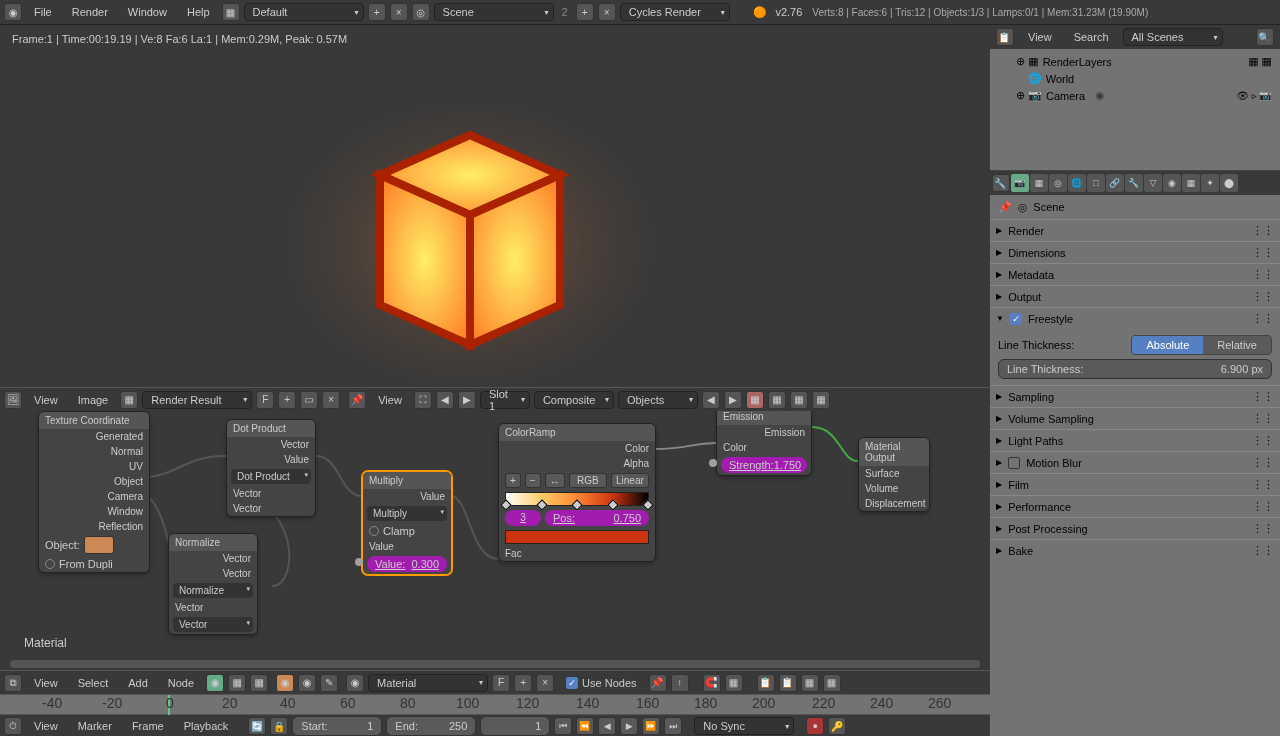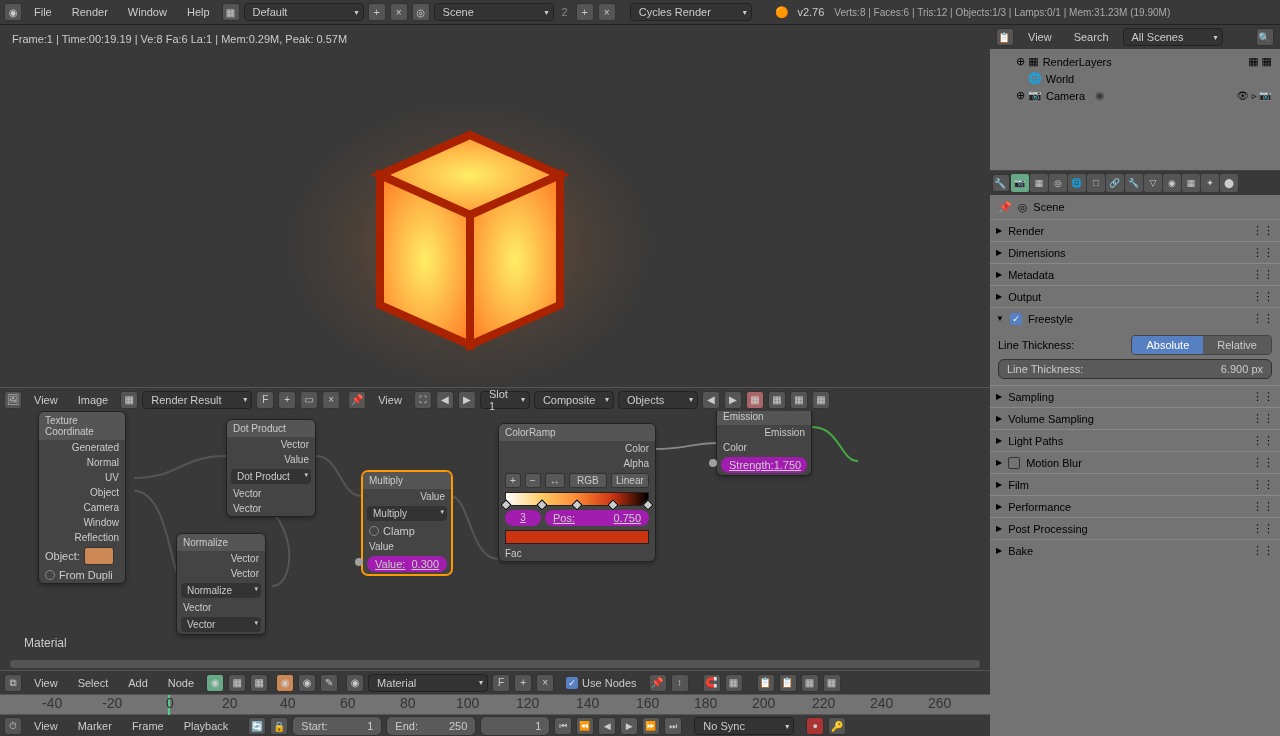--- a/index.html
+++ b/index.html
@@ -77,21 +77,21 @@
     </span>
   <span class="icon-btn">+</span>
   <span class="icon-btn">×</span>
   <span class="icon-btn">◎</span>
   <span class="dropdown" style="width:120px">
       <span>Scene</span>
     </span>
   <span style="color:#888;padding:0 4px">2</span>
   <span class="icon-btn">+</span>
   <span class="icon-btn">×</span>
-  <span class="dropdown" style="width:122px;margin-left:10px">
+  <span class="dropdown" style="width:110px;">
       <span>Cycles Render</span>
     </span>
   <span style="margin-left:20px;color:#f80">🟠</span>
   <span style="color:#ccc;margin-left:4px">v2.76</span>
   <span style="color:#aaa;margin-left:6px;font-size:10px">Verts:8 | Faces:6 | Tris:12 | Objects:1/3 | Lamps:0/1 | Mem:31.23M (19.90M)</span>
 </div>
 
 <div class="main-area">
 <div class="left-col">
 
@@ -153,40 +153,40 @@
   <svg class="wires">
     <path d="M134,80 C170,80 170,170 183,170" stroke="#555" stroke-width="2" fill="none"></path>
     <path d="M272,175 C300,175 300,83 226,83" stroke="#555" stroke-width="2" fill="none"></path>
     <path d="M134,67 C180,67 180,45 226,45" stroke="#555" stroke-width="2" fill="none"></path>
     <path d="M316,45 C340,45 340,85 362,85" stroke="#555" stroke-width="2" fill="none"></path>
     <path d="M450,85 C470,85 470,148 498,148" stroke="#555" stroke-width="2" fill="none"></path>
     <path d="M654,38 C690,38 690,32 716,32" stroke="#888" stroke-width="2" fill="none"></path>
     <path d="M812,16 C840,16 840,50 858,50" stroke="#4a4" stroke-width="2" fill="none"></path>
   </svg>
 
-  <div class="node" style="left:38px;top:0;width:88px">
+  <div class="node" style="left:38px;top:0;width:112px">
     <div class="node-title">Texture Coordinate</div>
     <div class="node-row right">Generated</div>
     <div class="node-row right">Normal</div>
     <div class="node-row right">UV</div>
     <div class="node-row right">Object</div>
     <div class="node-row right">Camera</div>
     <div class="node-row right">Window</div>
     <div class="node-row right">Reflection</div>
     <div class="node-row">
             <span>Object:</span>
             <span class="icon-btn" style="width:30px;margin-left:4px;background:#c85"></span>
           </div>
     <div class="node-row">
             <span style="width:10px;height:10px;border:1px solid #888;border-radius:50%;margin-right:4px"></span>
             <span>From Dupli</span>
           </div>
   </div>
 
-  <div class="node" style="left:176px;top:122px;width:90px">
+  <div class="node" style="left:168px;top:122px;width:90px">
     <div class="node-title">Normalize</div>
     <div class="node-row right">Vector</div>
     <div class="node-row right">Vector</div>
     <div class="node-field">Normalize</div>
     <div class="node-row">Vector</div>
     <div class="node-field">Vector</div>
   </div>
 
   <div class="node" style="left:226px;top:8px;width:90px">
     <div class="node-title">Dot Product</div>
@@ -246,20 +246,26 @@
     <div class="node-title">Emission</div>
     <div class="node-row right">Emission</div>
     <div class="node-row">Color</div>
     <div class="node-num">
             <span>Strength:</span>
             <span>1.750</span>
             <span class="node-socket sock-in sock-val" style="left:-8px"></span>
           </div>
   </div>
 
+  <div class="node" style="left:858px;top:26px;width:72px">
+    <div class="node-title">Material Output</div>
+    <div class="node-row">Surface</div>
+    <div class="node-row">Volume</div>
+    <div class="node-row">Displacement</div>
+  </div>
 
   <div class="material-label">Material</div>
 </div>
 
 <div class="node-scrollbar">
         <div class="node-scrollbar-track"></div>
       </div>
 
 <div class="node-header">
   <span class="icon-btn">⧉</span>

